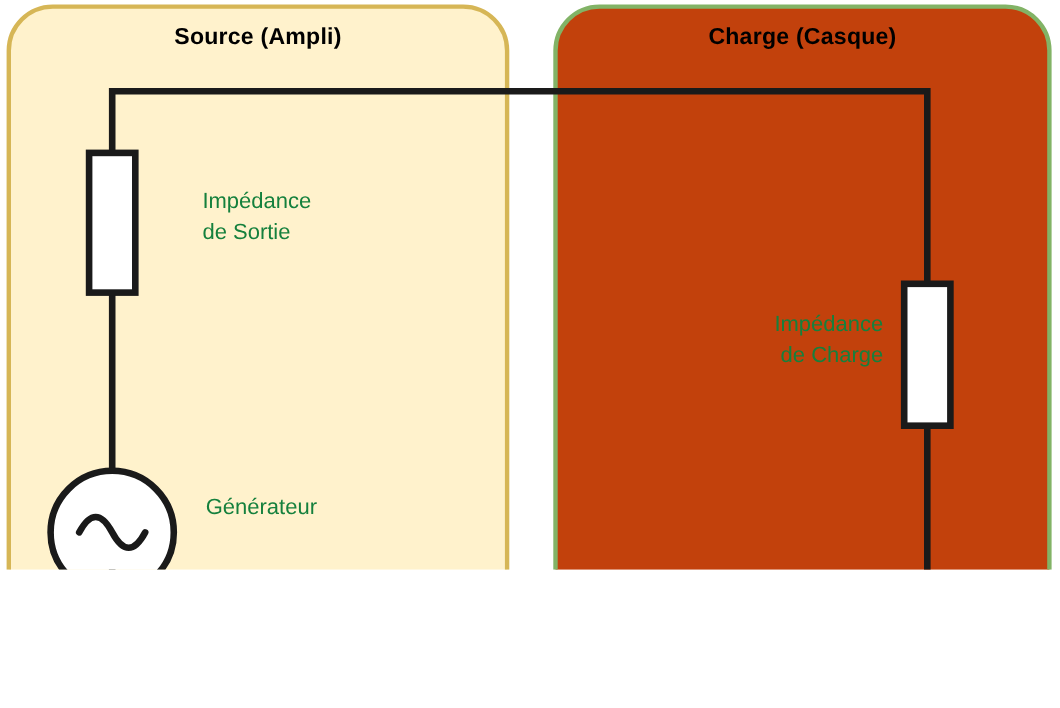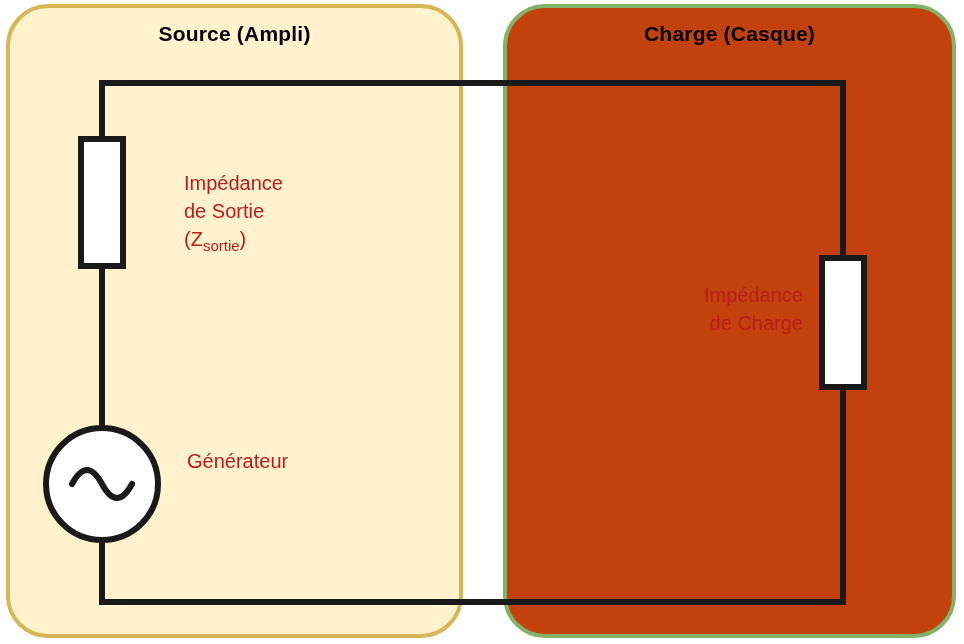--- a/index.html
+++ b/index.html
@@ -1,19 +1,19 @@
 <!DOCTYPE html>
 <html><head>
 <meta charset="utf-8">
 <style>
   html, body { margin: 0; padding: 0; background: #ffffff; }
   .stage {
     position: relative;
     width: 964px;
-    height: 644px;
+    height: 518px;
     background: #ffffff;
     font-family: "Liberation Sans", sans-serif;
     overflow: hidden;
   }
   .box {
     position: absolute;
     top: 4px;
     height: 634px;
     box-sizing: border-box;
     border: 4px solid;
@@ -44,21 +44,21 @@
   }
   .circuit-svg {
     position: absolute;
     left: 0;
     top: 0;
   }
   .label {
     position: absolute;
     font-size: 20px;
     line-height: 28px;
-    color: #b91c1c;
+    color: #15803d;
   }
   .label-sortie { left: 184px; top: 169px; text-align: left; }
   .label-gen    { left: 187px; top: 447px; text-align: left; }
   .label-charge { left: 580px; top: 281px; width: 223px; text-align: right; }
   .zline { white-space: nowrap; }
   .zsub {
     font-size: 15px;
     position: relative;
     top: 5px;
   }
@@ -85,21 +85,20 @@
     <rect x="822" y="258" width="42" height="129" fill="#FFFFFF" stroke="#1A1A1A" stroke-width="6"></rect>
 
     <circle cx="102" cy="484" r="56" fill="#FFFFFF" stroke="#1A1A1A" stroke-width="6"></circle>
 
     <path d="M 72 484 Q 87 456 102 484 Q 117 512 132 484" fill="none" stroke="#1A1A1A" stroke-width="6" stroke-linecap="round"></path>
   </svg>
 
   <div class="label label-sortie">
     <div>Impédance</div>
     <div>de Sortie</div>
-    <div class="zline"><span>(Z</span><span class="zsub">sortie</span><span>)</span></div>
   </div>
 
   <div class="label label-gen">
     <div>Générateur</div>
   </div>
 
   <div class="label label-charge">
     <div>Impédance</div>
     <div>de Charge</div>
   </div>

